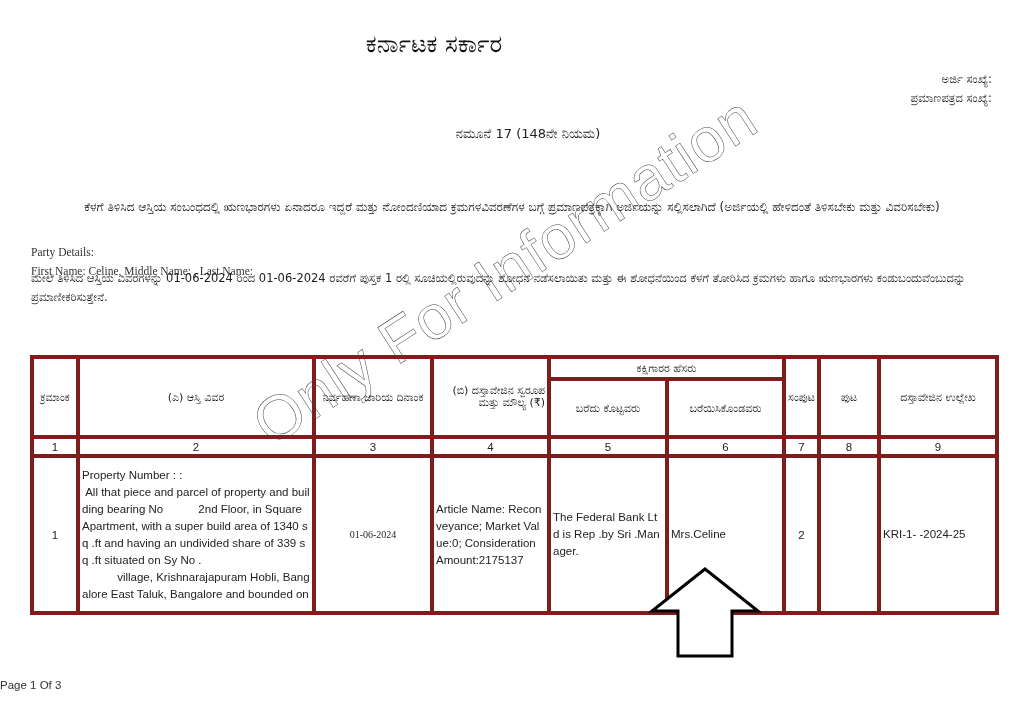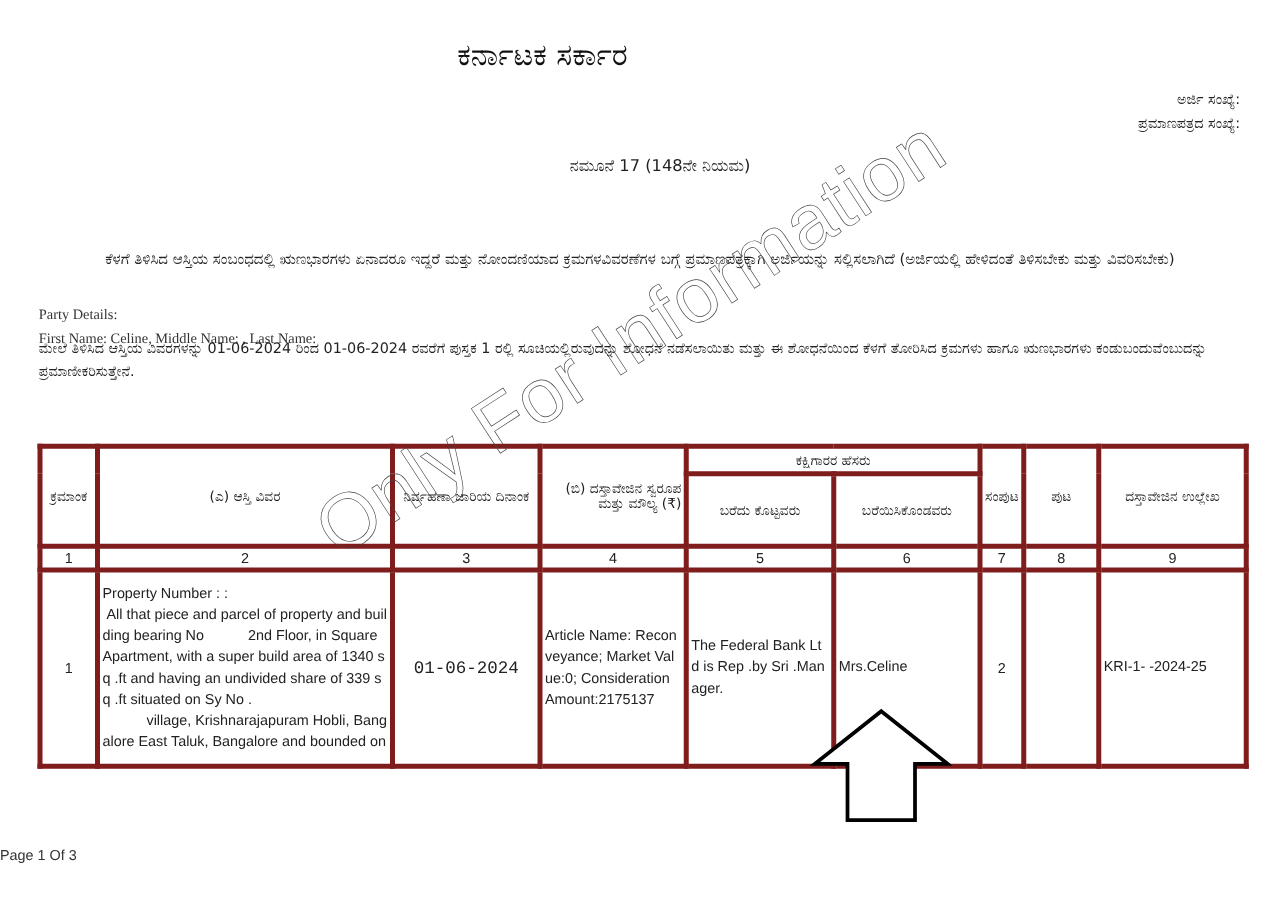--- a/index.html
+++ b/index.html
@@ -73,21 +73,21 @@
     <td>6</td>
     <td>7</td>
     <td>8</td>
     <td>9</td>
   </tr>
   <tr style="height:157px;">
     <td style="font-family:'Liberation Sans',sans-serif;font-size:11.5px;">1</td>
     <td class="cell-left" style="white-space:pre-wrap;">Property Number : :
  All that piece and parcel of property and building bearing No           2nd Floor, in Square Apartment, with a super build area of 1340 sq .ft and having an undivided share of 339 sq .ft situated on Sy No .
            village, Krishnarajapuram Hobli, Bangalore East Taluk, Bangalore and bounded on</td>
-    <td style="font-family:Liberation Mono, monospace;font-size:14px;">01-06-2024</td>
+    <td style="font-family:Liberation Serif, serif;font-size:10px;">01-06-2024</td>
     <td class="cell-left">Article Name: Reconveyance; Market Value:0; Consideration Amount:2175137</td>
     <td class="cell-left">The Federal Bank Ltd is Rep .by Sri .Manager.</td>
     <td class="cell-left">Mrs.Celine</td>
     <td style="font-family:'Liberation Sans',sans-serif;font-size:11.5px;">2</td>
     <td></td>
     <td class="cell-left">KRI-1-          -2024-25</td>
   </tr>
 </tbody>
   </table>
 

